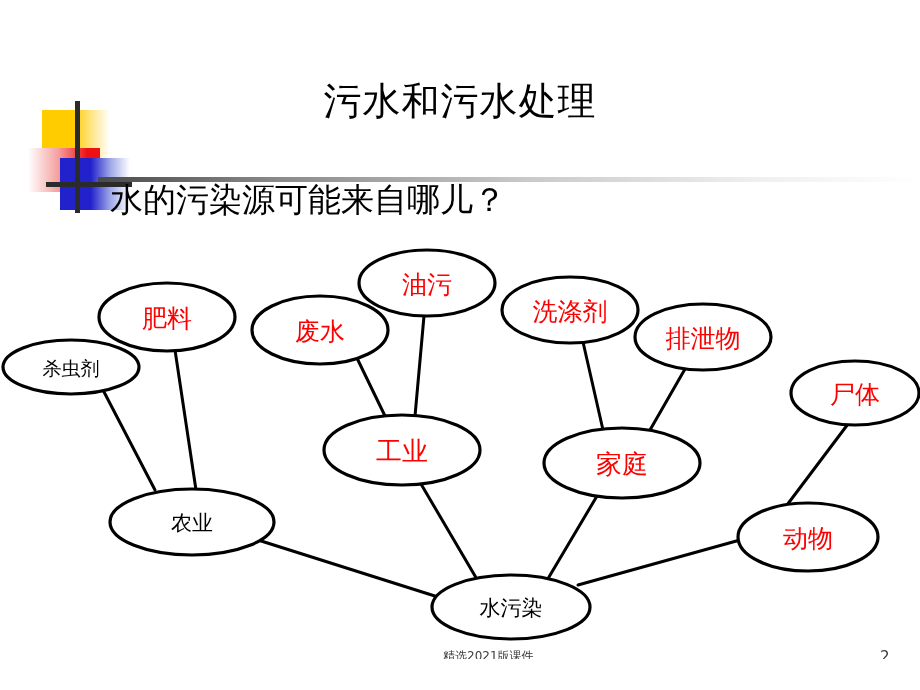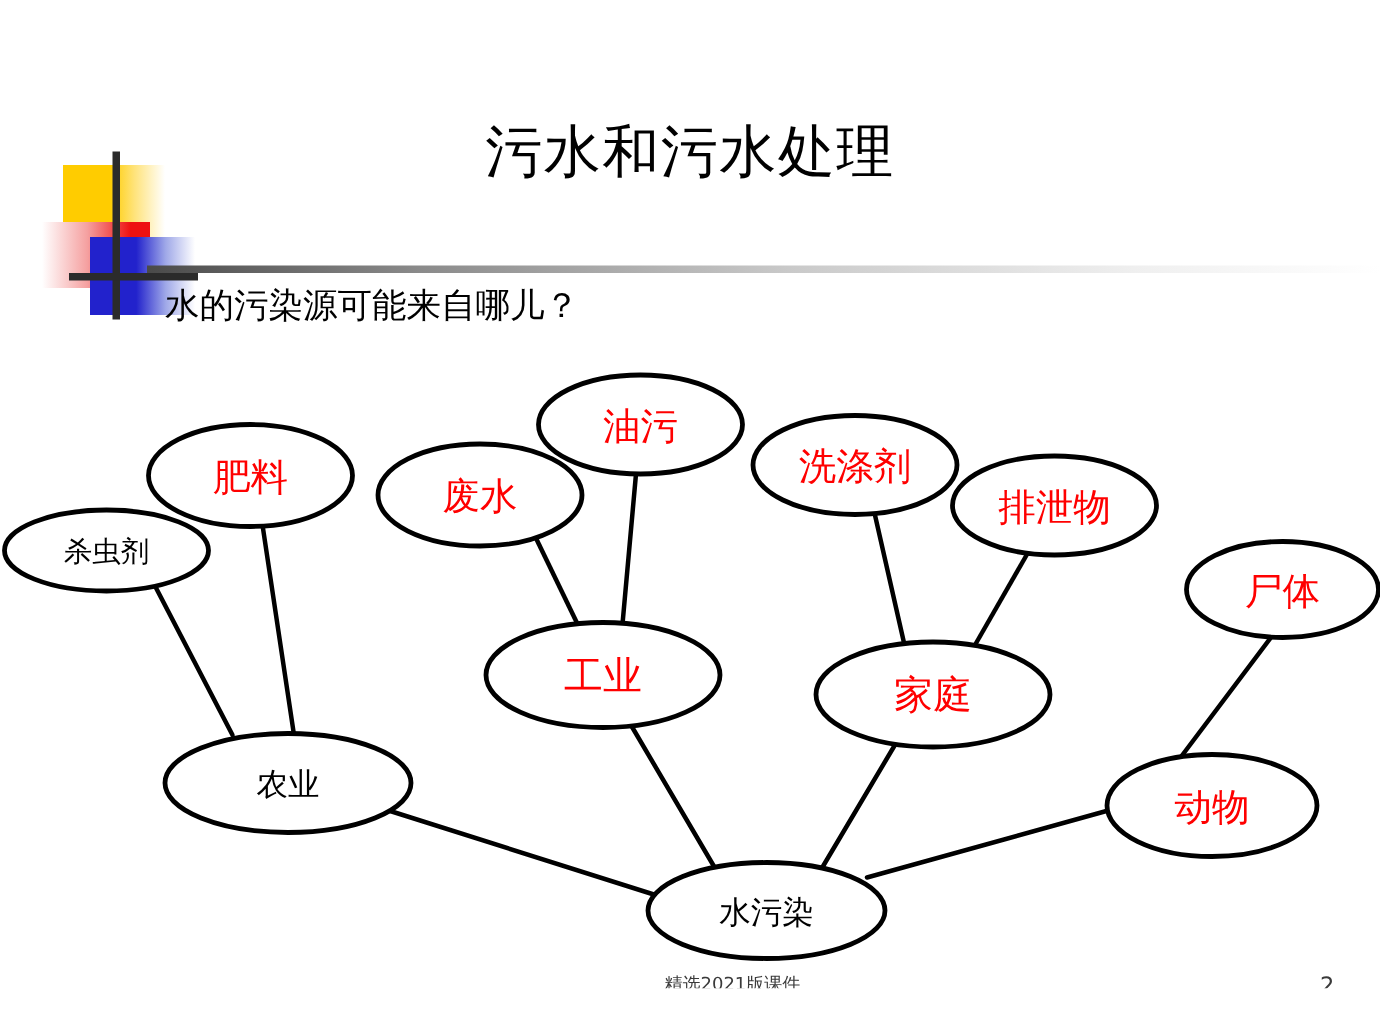--- a/index.html
+++ b/index.html
@@ -58,23 +58,23 @@
     width: 920px;
     text-align: center;
     font-family: "DejaVu Serif", "Liberation Serif", serif;
     font-size: 38px;
     color: #000000;
     letter-spacing: 1px;
     white-space: nowrap;
   }
   .subtitle {
     position: absolute;
-    left: 110px; top: 188px;
+    left: 110px; top: 178px;
     font-family: Liberation Serif, serif;
-    font-size: 23px;
+    font-size: 33px;
     color: #000000;
     white-space: nowrap;
   }
   .footer-note {
     position: absolute;
     left: 443px; top: 648px;
     font-family: "DejaVu Sans", "Liberation Sans", sans-serif;
     font-size: 12px;
     color: #3A3A3A;
     white-space: nowrap;

